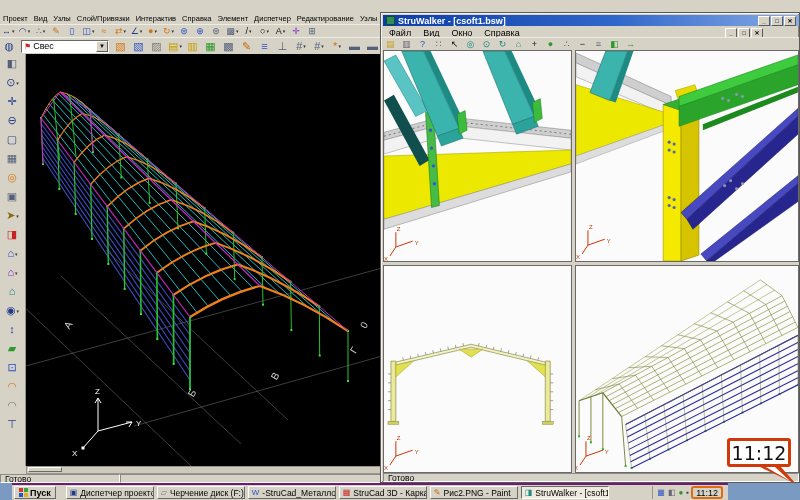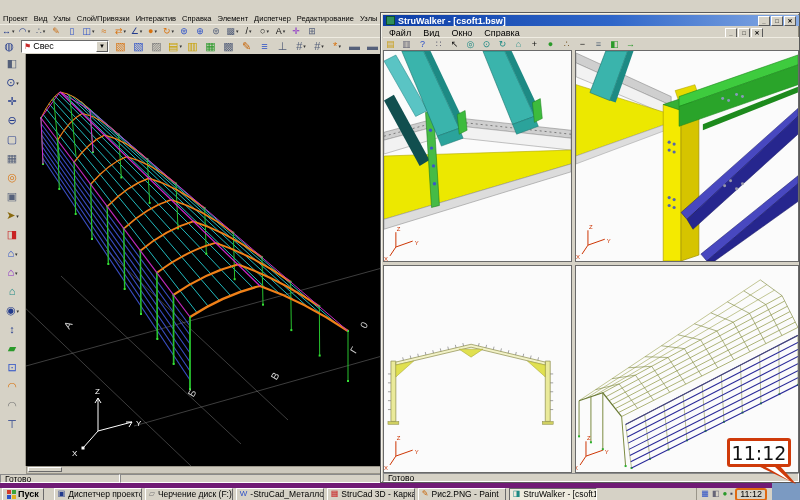--- a/index.html
+++ b/index.html
@@ -25,21 +25,21 @@
 .sidebar{display:flex;flex-direction:column;align-items:center;background:#d6d2c6;border-right:1px solid #9a968a}
 .sidebar .tbtn{width:22px;height:19px;margin:0}
 .sidebar .tbtn b{font-size:11px}
 .combo{display:flex;align-items:center;gap:2px;width:88px;height:13px;background:#fff;border:1px solid;border-color:#6a6a6a #fff #fff #6a6a6a;font-size:9px;padding-left:2px;margin:0 3px}
 .combo .flag{color:#c62828;font-size:8px}
 .combo .caret{margin-left:auto;width:12px;height:11px;background:#d6d2c6;border:1px solid;border-color:#fff #5a5a5a #5a5a5a #fff;font-size:6px;text-align:center;line-height:9px}
 .statusbar{background:#d6d2c6;font-size:8.5px;display:flex;align-items:center}
 .scell{border:1px solid;border-color:#8a8a8a #fff #fff #8a8a8a;height:100%;display:flex;align-items:center;padding:0 4px}
 .viewgrid{background:#d6d2c6}
 .wview{position:absolute;background:#fbfbfb;border:1px solid #6a6a6a}
-.taskbar{position:absolute;left:0;top:483px;width:772px;height:17px;background:#d6d2c6;border-top:5px solid #701a75;display:flex;align-items:center}
+.taskbar{position:absolute;left:12px;top:483px;width:716px;height:17px;background:#d6d2c6;border-top:2px solid #701a75;display:flex;align-items:center}
 .startbtn{display:flex;align-items:center;gap:2px;height:13px;margin-left:2px;padding:0 4px;border:1px solid;border-color:#fff #6a6a6a #6a6a6a #fff;background:#d6d2c6;font-size:9px;font-weight:bold}
 .flagico{display:grid;grid-template-columns:4px 4px;grid-template-rows:4px 4px;gap:1px}
 .flagico span{display:block}
 .task{height:13px;border:1px solid;border-color:#fff #6a6a6a #6a6a6a #fff;background:#d6d2c6;display:flex;align-items:center;gap:3px;padding:0 3px;font-size:8.5px;overflow:hidden;white-space:nowrap;flex:0 0 auto}
 .task[data-active="true"]{border-color:#6a6a6a #fff #fff #6a6a6a;background:#eeeade}
 .task .tico{font-size:8px;line-height:8px}
 .tray{margin-left:auto;height:13px;display:flex;align-items:center;gap:2px;border-left:1px solid #9a968a;padding:0 3px 0 4px;margin-right:2px}
 .tray .tico{font-size:8px;line-height:8px}
 .clockbox{border:2px solid #e06a10;border-radius:3px;height:13px;display:flex;align-items:center;padding:0 3px;font-size:9px;background:#d6d2c6}
 .callout{position:absolute;left:727px;top:438px;width:64px;height:29px;background:#fff;border:3px solid #cf3a0a;border-radius:3px;display:flex;align-items:center;justify-content:center;font-size:19px;color:#111;z-index:60;font-family:"DejaVu Sans",sans-serif}

